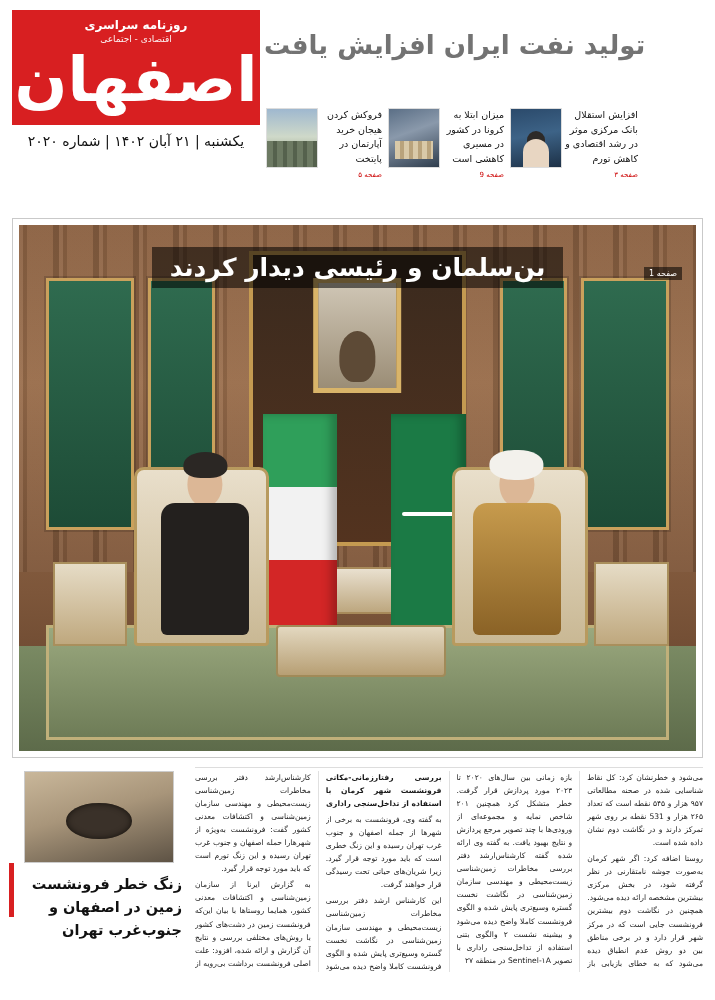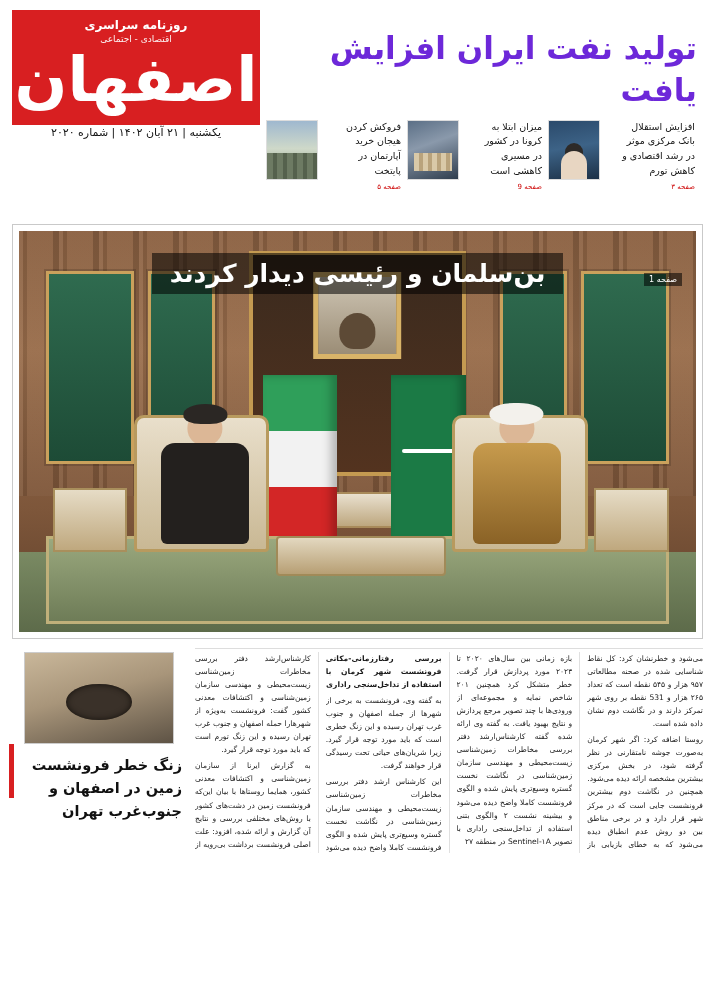--- a/index.html
+++ b/index.html
@@ -61,41 +61,41 @@
 
   
   .headline-row {
     display: flex;
     align-items: flex-start;
     justify-content: flex-end;
     padding: 18px 6px 6px 0;
     min-height: 96px;
   }
   .headline {
-    font-size: 31px;
+    font-size: 26px;
     font-weight: bold;
-    color: #6d28d9;
+    color: #737373;
     text-align: right;
     line-height: 1.35;
     letter-spacing: -0.5px;
   }
 
   
   .teasers {
     display: flex;
     flex-direction: row;
     justify-content: flex-end;
     gap: 6px;
     padding: 2px 2px 0 2px;
   }
   .teaser {
     display: flex;
     flex-direction: row;
     align-items: flex-start;
-    gap: 21px;
+    gap: 2px;
   }
   .teaser-thumb {
     width: 52px; height: 60px;
     flex: 0 0 52px;
     border: 1px solid #ddd;
     overflow: hidden;
     position: relative;
   }
   .teaser-text {
     font-size: 9.5px;
@@ -149,31 +149,31 @@
     content:""; position:absolute; left:28%; top:34%;
     width:44%; height:40%; border-radius:50%;
     background:#3a3129;
     box-shadow: inset 0 0 6px #14100c;
   }
 
   
   .datebar {
     width: 248px;
     text-align: center;
-    font-size: 11px;
+    font-size: 14px;
     color: #111;
-    padding-top: 1px;
+    padding-top: 8px;
     letter-spacing: 0.3px;
   }
 
   
   .photo-block {
     position: relative;
-    margin-top: 14px;
-    height: 415px;
+    margin-top: 8px;
+    height: 540px;
     border: 1px solid #c9c9c9;
     background: #fff;
     padding: 6px;
   }
   .photo {
     position: relative;
     width: 100%; height: 100%;
     overflow: hidden;
     background: #6b4a33;
   }

